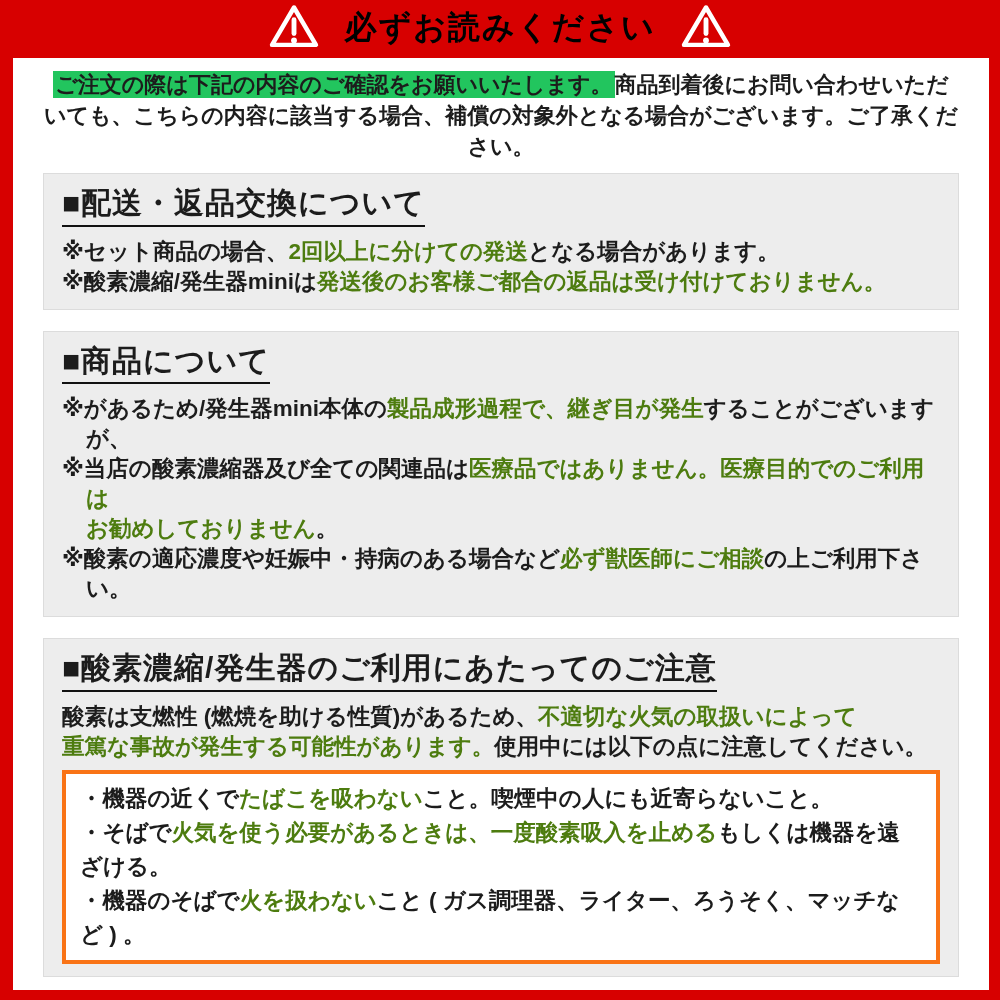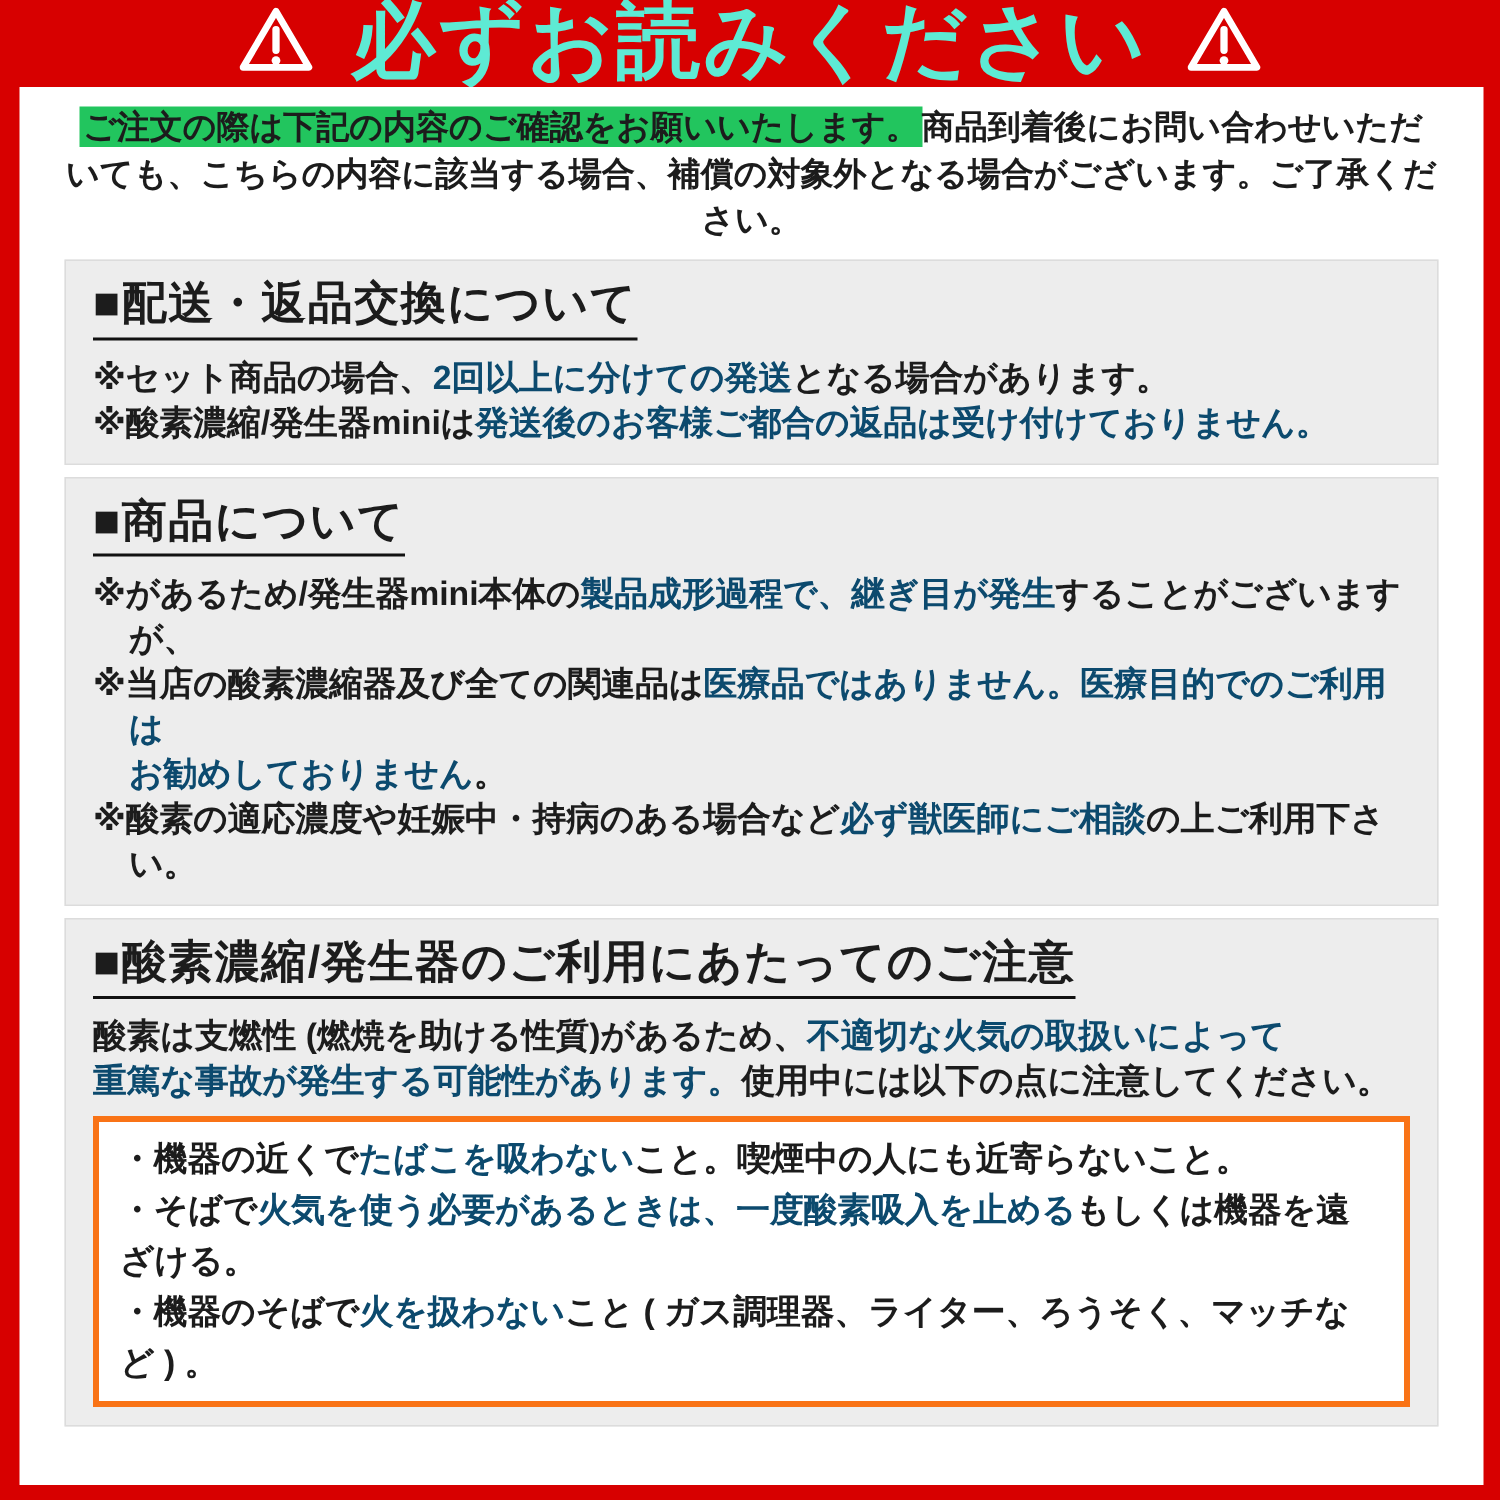--- a/index.html
+++ b/index.html
@@ -7,52 +7,52 @@
     width:1000px; height:1000px;
     background:#d70000;
     font-family:"Liberation Sans","DejaVu Sans",sans-serif;
     font-weight:700;
     color:#1c1c1c;
     overflow:hidden;
   }
   .page { width:1000px; height:1000px; display:flex; flex-direction:column; box-sizing:border-box; }
   
   .warn-header { height:58px; flex:0 0 58px; display:flex; align-items:center; justify-content:center; gap:24px; }
-  .warn-title { color:#5eead4; font-size:56px; letter-spacing:2px; line-height:1; padding-bottom:4px; }
+  .warn-title { color:#000000; font-size:32px; letter-spacing:2px; line-height:1; padding-bottom:4px; }
   .tri-icon { display:block; }
   
   .content {
     flex:1 1 auto;
     background:#ffffff;
     margin:0 11px 10px 13px;
     padding:8px 30px 6px 30px;
     box-sizing:border-box;
     display:flex; flex-direction:column;
     overflow:hidden;
   }
   .intro { text-align:center; font-size:22px; line-height:31px; margin:3px 0 11px; }
   .hl { background:#22c55e; padding:1px 2px; }
   .box {
     background:#ededed;
     border:1px solid #dcdcdc;
     padding:10px 18px 12px 18px;
-    margin-bottom:8px;
+    margin-bottom:21px;
   }
   .box-heading {
     font-size:30px; line-height:1.15;
     margin:2px 0 10px 0;
     width:fit-content;
     border-bottom:2px solid #111111;
     padding-bottom:4px;
     letter-spacing:1px;
   }
   .line { font-size:22.5px; line-height:30px; margin:0; }
   .hang { padding-left:24px; text-indent:-24px; }
   .cont { padding-left:24px; }
-  .red { color:#0c4a6e; }
+  .red { color:#4d7c0f; }
   .inner-box {
     background:#ffffff;
     border:4px solid #f97316;
     padding:8px 14px;
     margin-top:8px;
   }
   .inner-box .line { line-height:34px; }
 </style>
 </head>
 <body>

